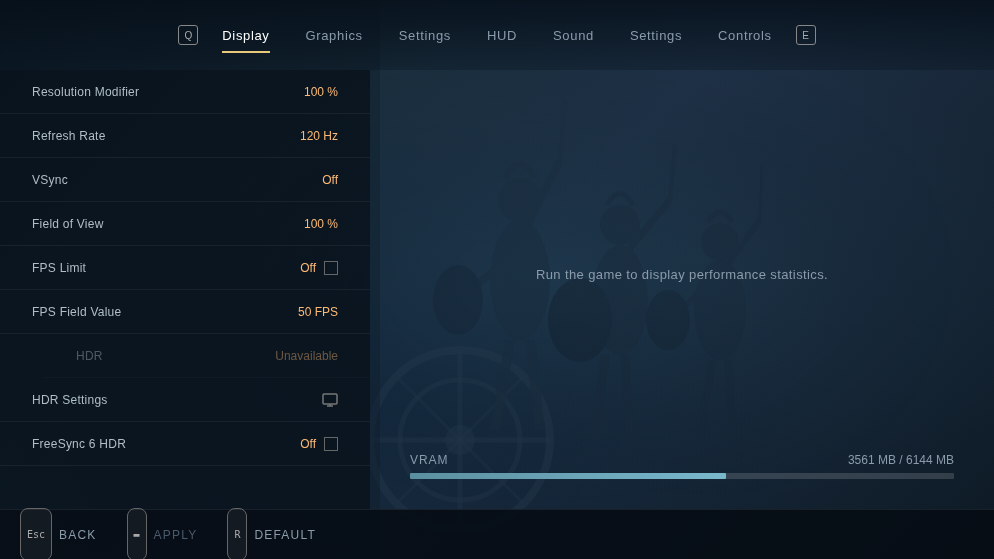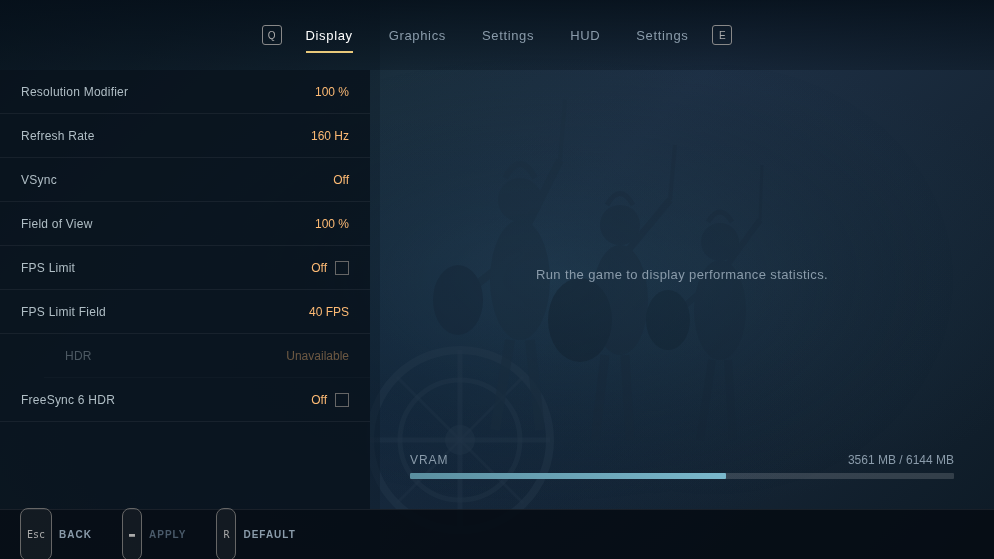--- a/index.html
+++ b/index.html
@@ -133,21 +133,21 @@
     }
 
     .settings-panel::-webkit-scrollbar {
       display: none;
     }
 
     .setting-row {
       display: flex;
       align-items: center;
       justify-content: space-between;
-      padding: 0 21px;
+      padding: 0 32px;
       height: 44px;
       border-bottom: 1px solid rgba(255,255,255,0.06);
       cursor: pointer;
       gap: 36px;
     }
 
     .setting-row.disabled {
       opacity: 0.4;
       cursor: default;
       margin-left: 44px;
@@ -263,24 +263,24 @@
       padding: 20px 6px;
       border: 1px solid #666;
       border-radius: 8px;
       font-size: 10px;
       color: #aaa;
       font-family: monospace;
       background: rgba(255,255,255,0.05);
     }
 
     .bottom-label {
-      font-size: 10px;
+      font-size: 12px;
       color: #8a9baa;
       letter-spacing: 0.1em;
-      font-weight: 700;
+      font-weight: 400;
       text-align: center;
     }
 
     .bottom-label.dimmed {
       color: #4a5a6a;
     }
   </style>
 </head>
 <body>
 
@@ -353,37 +353,39 @@
   <rect x="0" y="0" width="380" height="559" fill="#0a1520" opacity="0.5"></rect>
 </svg>
 
 <div class="nav-bar">
   <div class="nav-items">
     <div class="nav-key-badge">Q</div>
     <div class="nav-item active">Display</div>
     <div class="nav-item">Graphics</div>
     <div class="nav-item">Settings</div>
     <div class="nav-item">HUD</div>
+    <div class="nav-item">Sound</div>
     <div class="nav-item">Settings</div>
+    <div class="nav-item">Controls</div>
     <div class="nav-key-right">E</div>
   </div>
 </div>
 
 <div class="content">
 
   <div class="settings-panel">
 
     <div class="setting-row">
       <span class="setting-label">Resolution Modifier</span>
       <span class="setting-value">100 %</span>
     </div>
 
     <div class="setting-row">
       <span class="setting-label">Refresh Rate</span>
-      <span class="setting-value">160 Hz</span>
+      <span class="setting-value">120 Hz</span>
     </div>
 
     <div class="setting-row">
       <span class="setting-label">VSync</span>
       <span class="setting-value">Off</span>
     </div>
 
     <div class="setting-row">
       <span class="setting-label">Field of View</span>
       <span class="setting-value">100 %</span>
@@ -391,29 +393,39 @@
 
     <div class="setting-row">
       <span class="setting-label">FPS Limit</span>
       <span class="setting-value">
         <span>Off</span>
         <span class="checkbox"></span>
       </span>
     </div>
 
     <div class="setting-row">
-      <span class="setting-label">FPS Limit Field</span>
-      <span class="setting-value">40 FPS</span>
+      <span class="setting-label">FPS Field Value</span>
+      <span class="setting-value">50 FPS</span>
     </div>
 
     <div class="setting-row disabled">
       <span class="setting-label">HDR</span>
       <span class="setting-value">Unavailable</span>
     </div>
 
+    <div class="setting-row">
+      <span class="setting-label">HDR Settings</span>
+      <span class="setting-value">
+        <svg width="16" height="14" viewBox="0 0 16 14" fill="none" xmlns="http://www.w3.org/2000/svg">
+          <rect x="1" y="1" width="14" height="10" rx="1" stroke="#777" stroke-width="1.5" fill="none"></rect>
+          <line x1="5" y1="13" x2="11" y2="13" stroke="#777" stroke-width="1.5"></line>
+          <line x1="8" y1="11" x2="8" y2="13" stroke="#777" stroke-width="1.5"></line>
+        </svg>
+      </span>
+    </div>
 
     <div class="setting-row">
       <span class="setting-label">FreeSync 6 HDR</span>
       <span class="setting-value">
         <span>Off</span>
         <span class="checkbox"></span>
       </span>
     </div>
 
   </div>

